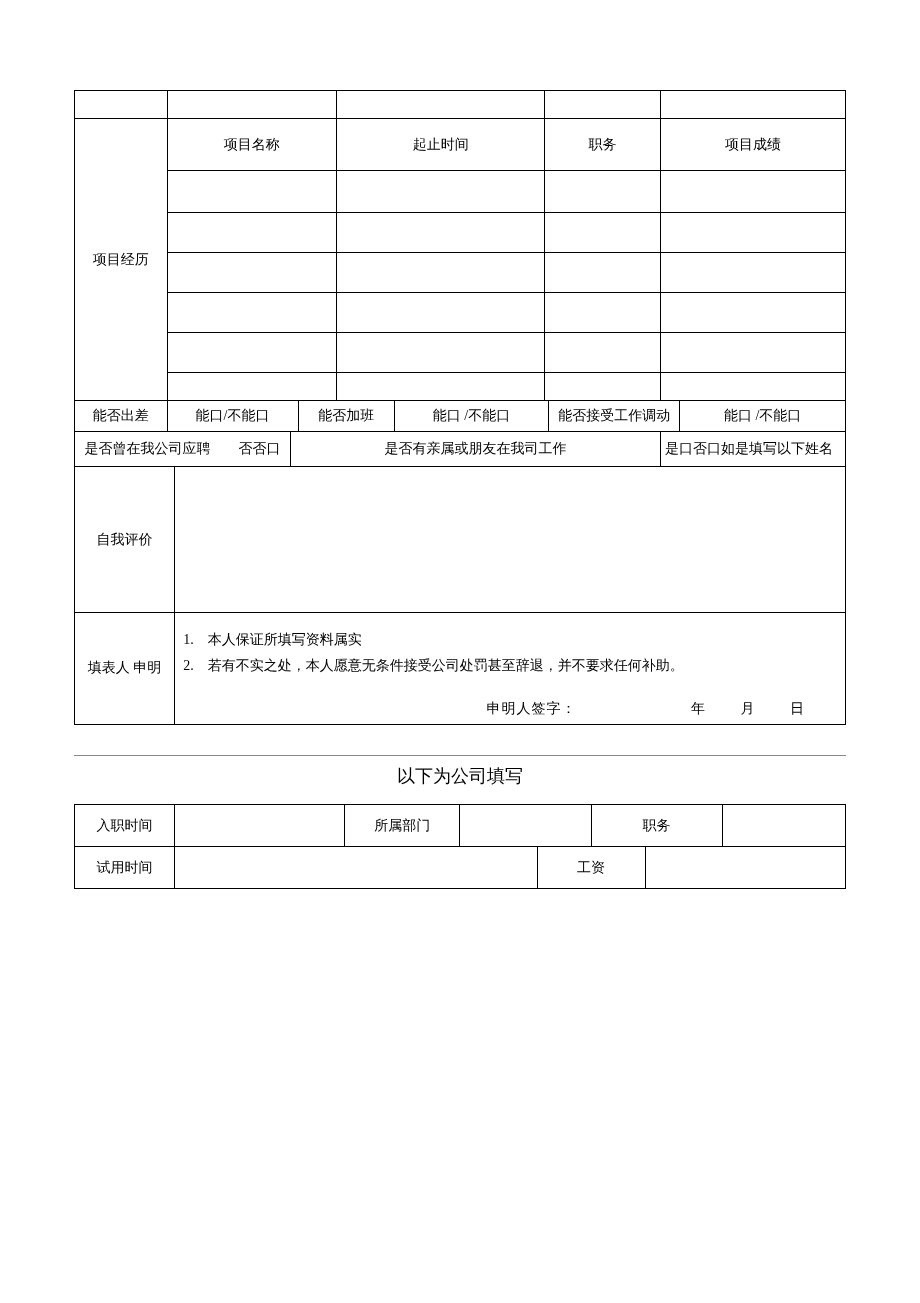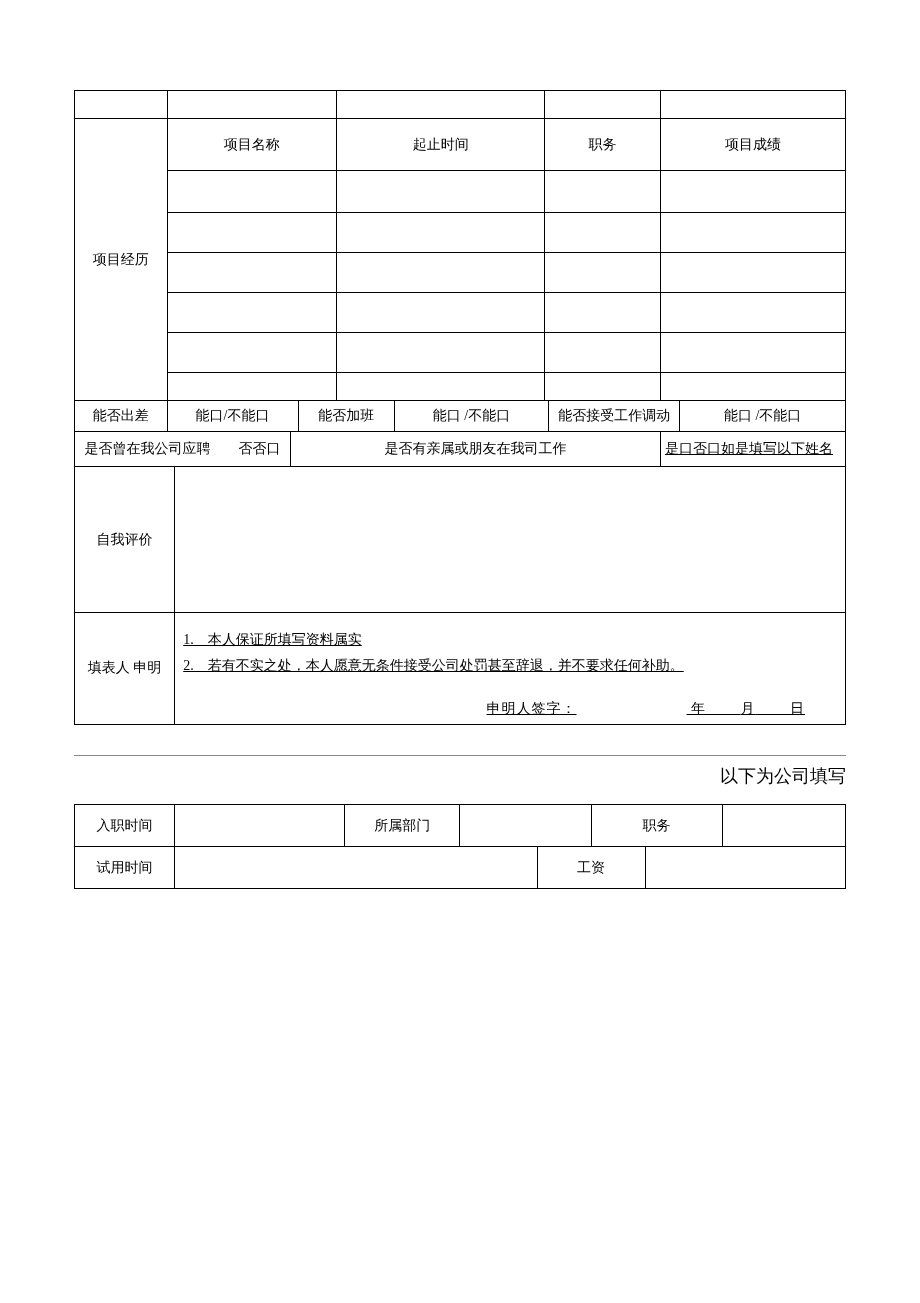--- a/index.html
+++ b/index.html
@@ -18,28 +18,28 @@
     table-layout: fixed;
   }
   td, th {
     border: 1px solid #000;
     padding: 6px 4px;
     text-align: center;
     vertical-align: middle;
     font-weight: normal;
     word-break: break-all;
   }
-  .left { text-align: left; text-decoration: underline; }
+  .left { text-align: left; }
   .hr-line {
     border: none;
     border-top: 1px solid #888;
     margin: 30px 0 8px 0;
   }
   .company-title {
-    text-align: right;
+    text-align: center;
     font-size: 18px;
     margin-bottom: 10px;
   }
   .decl-body {
     text-align: left;
     padding: 14px 8px;
     line-height: 1.9;
   }
   .decl-sig {
     text-align: right;

